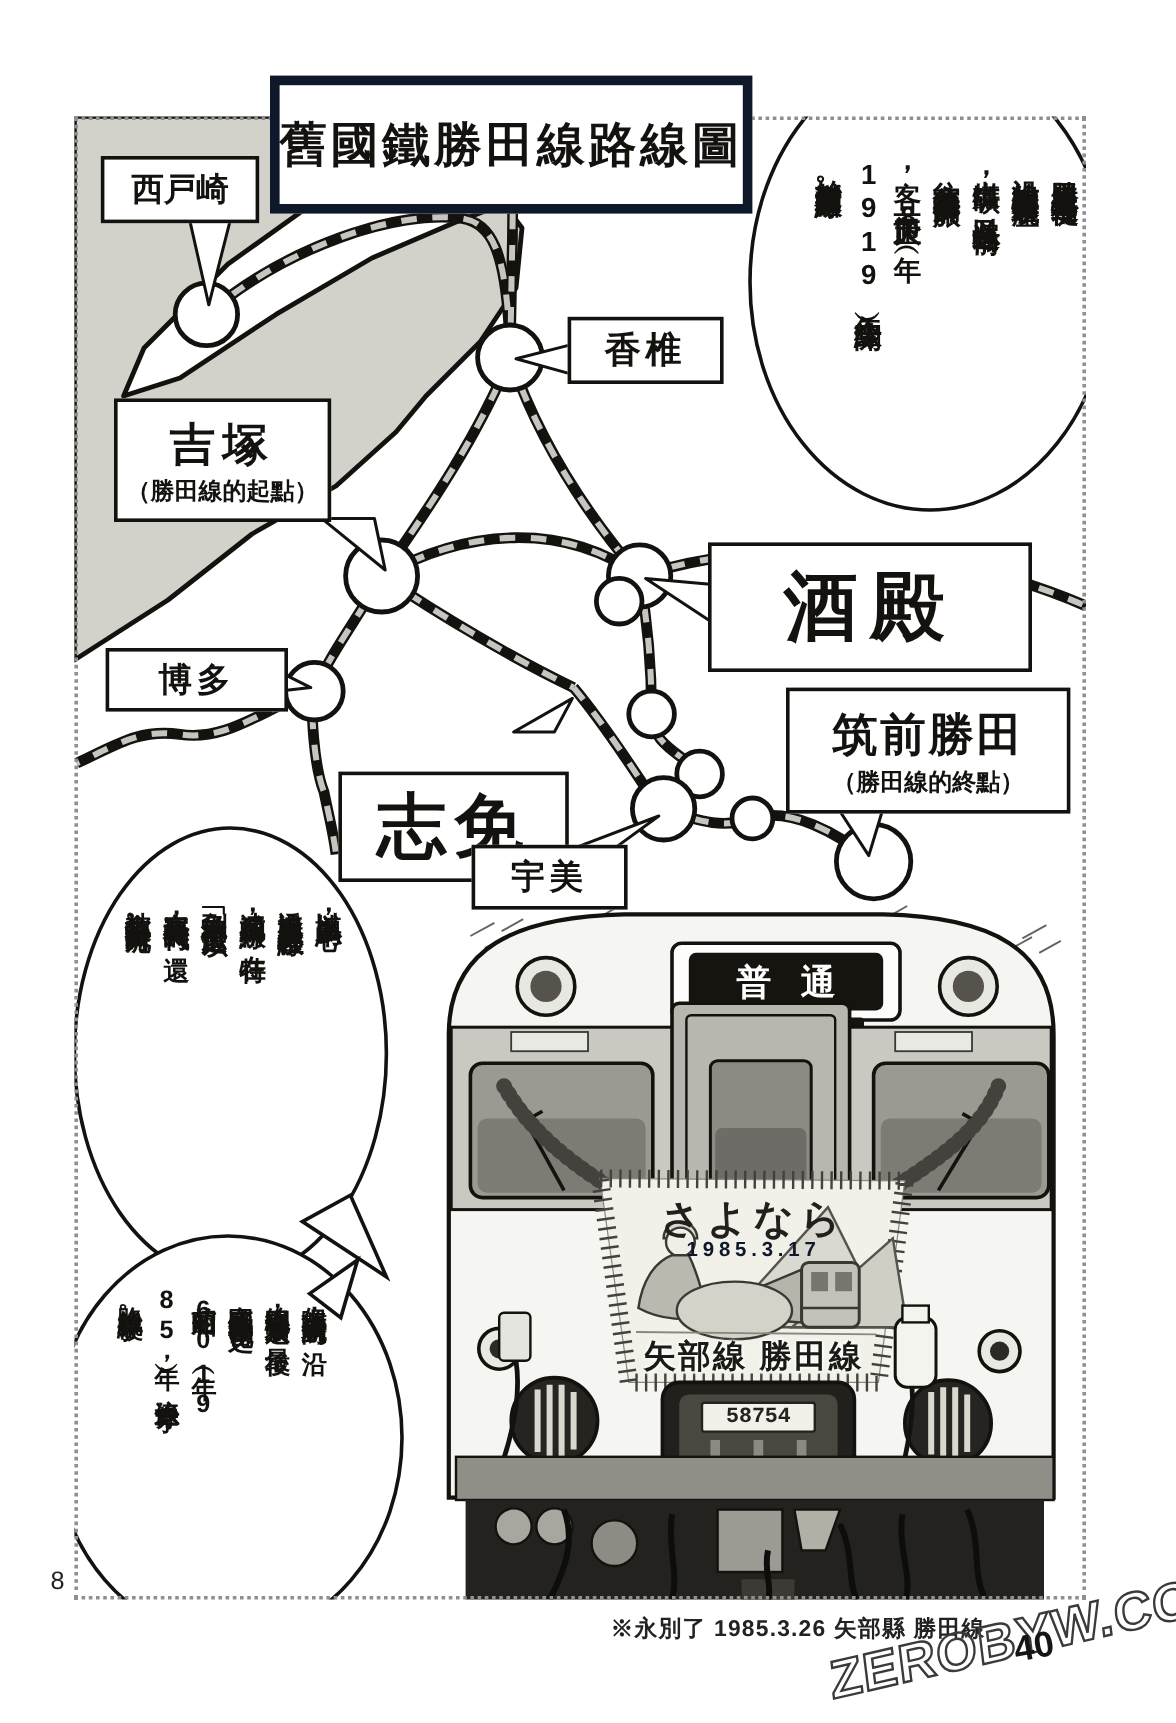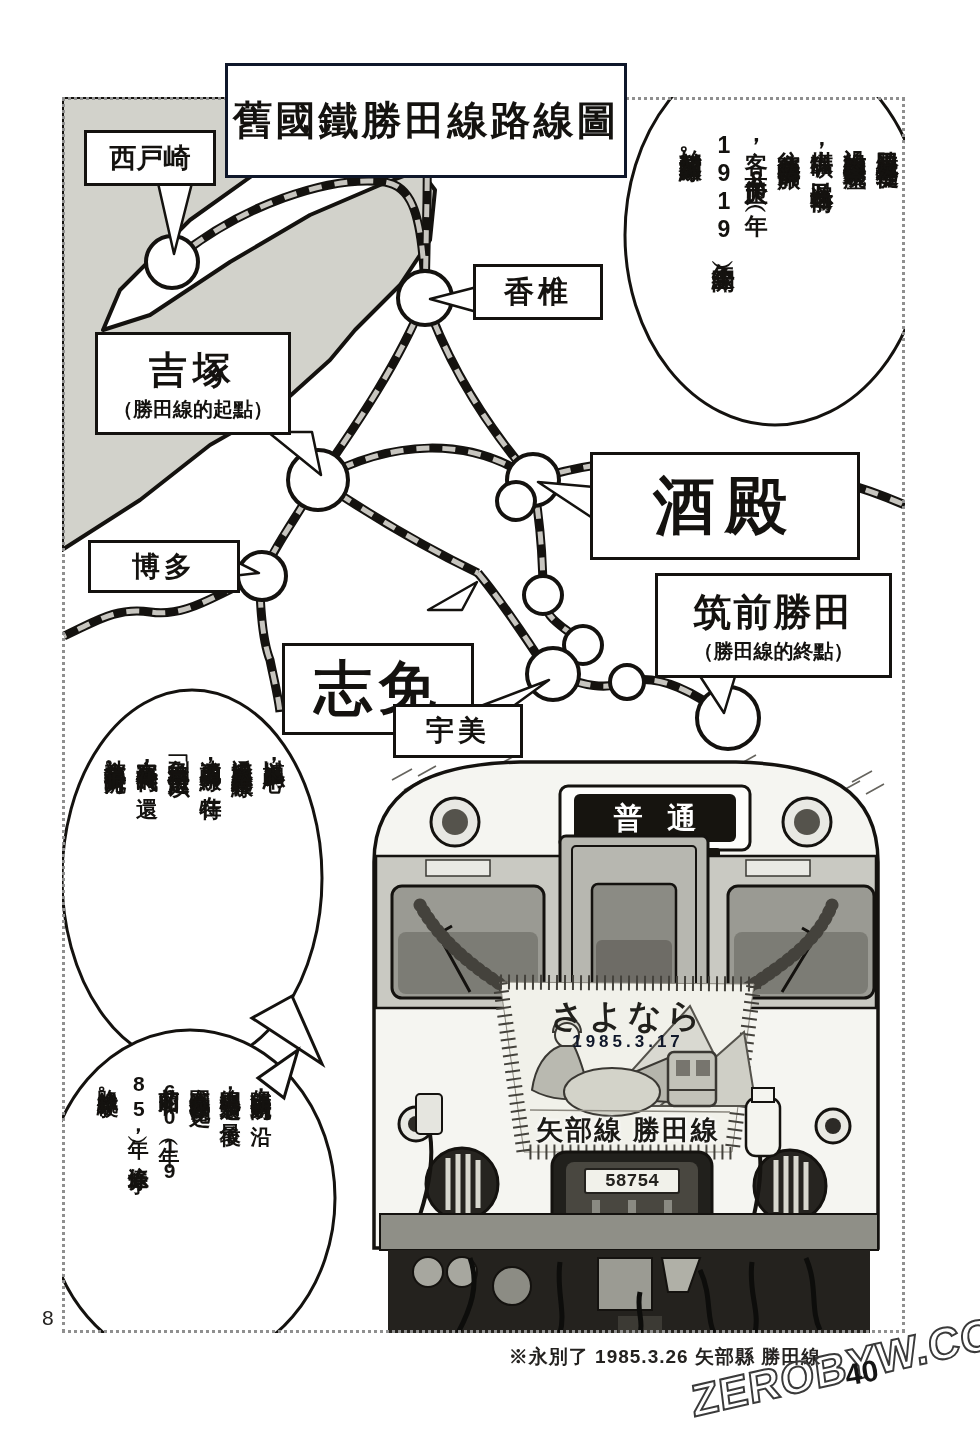--- a/index.html
+++ b/index.html
@@ -7,21 +7,21 @@
         font-family:"Liberation Sans",sans-serif;color:#14120f;}
   .map-svg{position:absolute;left:0;top:0;z-index:1;}
   .panel-border{position:absolute;left:62px;top:97px;width:843px;height:1236px;
         border:3px dotted #8f8f8f;box-sizing:border-box;z-index:2;pointer-events:none;}
   .labelbox{position:absolute;z-index:4;background:#fff;border:3px solid #14120f;
         display:flex;flex-direction:column;align-items:center;justify-content:center;
         box-sizing:border-box;text-align:center;}
   .labelbox .big{font-weight:900;}
   .labelbox .note{font-weight:700;}
   .title-box{position:absolute;left:225px;top:63px;width:402px;height:115px;z-index:4;
-        background:#fff;border:3px solid #0f172a;box-sizing:border-box;
+        background:#fff;border:8px solid #0f172a;box-sizing:border-box;
         display:flex;align-items:center;justify-content:center;}
   .title-box span{font-size:40px;font-weight:900;letter-spacing:3px;white-space:nowrap;}
   .vtext{position:absolute;z-index:4;writing-mode:vertical-rl;text-orientation:upright;
         font-weight:700;line-height:1.08;}
   .vtext div{margin-left:8px;letter-spacing:2px;}
   .caption{position:absolute;left:430px;top:1344px;width:470px;text-align:center;z-index:5;
         font-size:19px;font-weight:700;letter-spacing:1px;color:#242220;}
   .pageno-left{position:absolute;left:42px;top:1306px;font-size:21px;color:#242220;z-index:5;}
   .watermark{position:absolute;left:688px;top:1342px;width:310px;z-index:6;
         font-size:44px;font-weight:900;letter-spacing:1px;color:rgba(255,255,255,0.05);
@@ -219,21 +219,21 @@
   <div class="title-box">
     <span>舊國鐵勝田線路線圖</span>
   </div>
 
   <div class="labelbox" style="left:473px;top:264px;width:130px;height:56px;">
     <span class="big" style="font-size:30px;letter-spacing:4px;">香椎</span>
   </div>
   <div class="labelbox" style="left:84px;top:130px;width:132px;height:56px;">
     <span class="big" style="font-size:27px;">西戸崎</span>
   </div>
-  <div class="labelbox" style="left:95px;top:332px;width:196px;height:103px;">
+  <div class="labelbox" style="left:95px;top:332px;width:181px;height:103px;">
     <span class="big" style="font-size:38px;letter-spacing:6px;">吉塚</span>
     <span class="note" style="font-size:20px;">（勝田線的起點）</span>
   </div>
   <div class="labelbox" style="left:88px;top:540px;width:152px;height:53px;">
     <span class="big" style="font-size:28px;letter-spacing:4px;">博多</span>
   </div>
   <div class="labelbox" style="left:590px;top:452px;width:270px;height:108px;">
     <span class="big" style="font-size:62px;letter-spacing:10px;">酒殿</span>
   </div>
   <div class="labelbox" style="left:282px;top:607px;width:192px;height:92px;margin-top:36px;">

